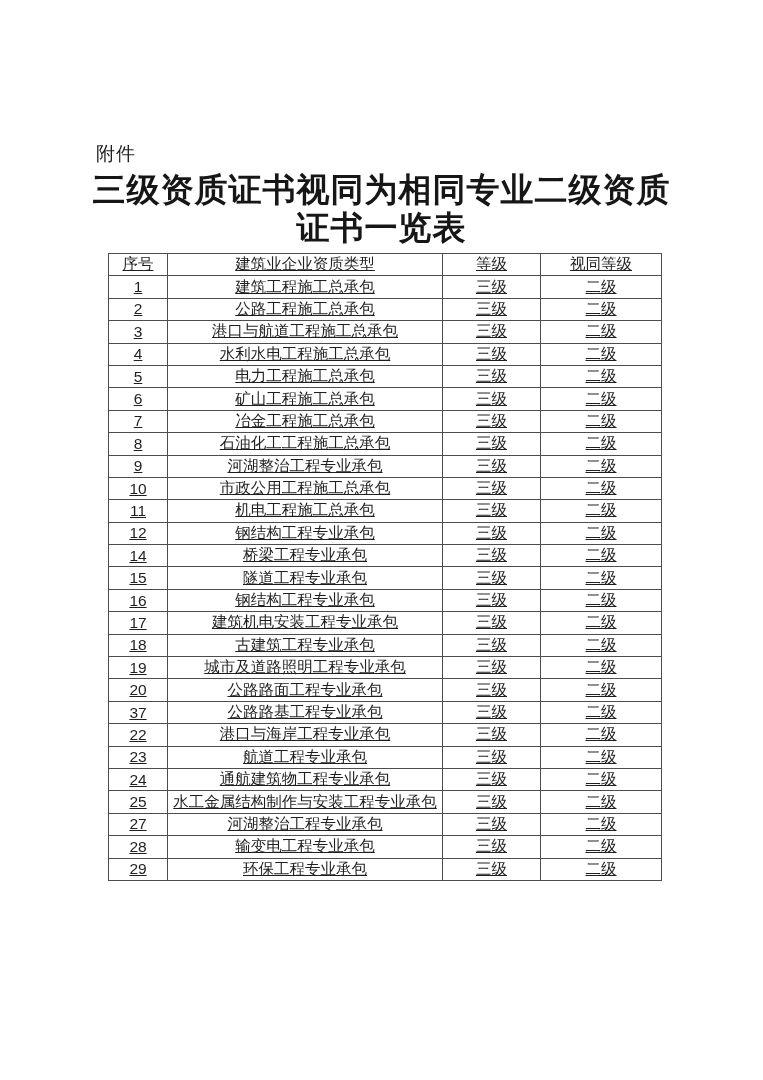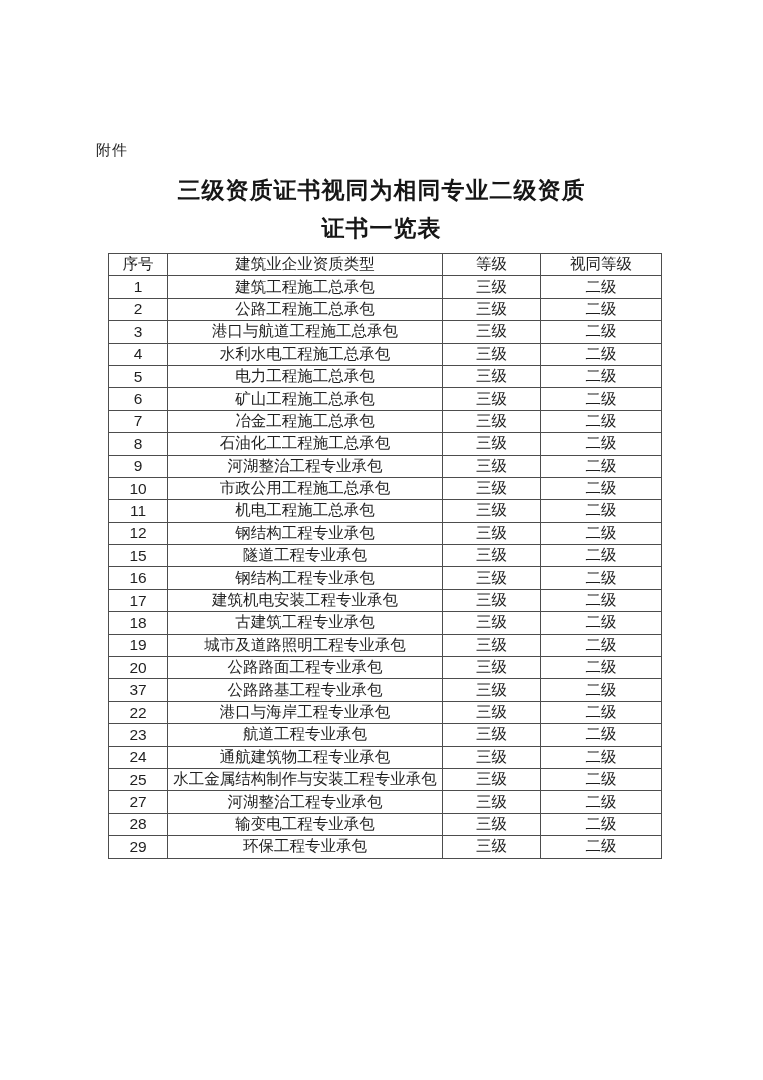--- a/index.html
+++ b/index.html
@@ -12,43 +12,44 @@
     height: 1080px;
     position: relative;
     font-family: "Liberation Sans", sans-serif;
     color: #1f1f1f;
     overflow: hidden;
   }
   .attachment-label {
     position: absolute;
     left: 96px;
     top: 141px;
-    font-size: 15px;
+    font-size: 19px;
     letter-spacing: 1px;
     color: #1f1f1f;
   }
   .doc-title {
     position: absolute;
     top: 171px;
     left: 0;
     width: 763px;
     text-align: center;
-    font-size: 23px;
+    font-size: 33px;
     font-weight: bold;
     line-height: 38px;
     color: #161616;
     letter-spacing: 1px;
   }
   table.qual-table {
     position: absolute;
     left: 108px;
     top: 253px;
     width: 553px;
     border-collapse: collapse;
     table-layout: fixed;
+    text-decoration: underline;
   }
   table.qual-table tr {
     height: 22.4px;
   }
   table.qual-table th,
   table.qual-table td {
     border: 1px solid #4d4d4d;
     padding: 0;
     text-align: center;
     vertical-align: middle;
@@ -155,20 +156,26 @@
         <td>三级</td>
         <td>二级</td>
       </tr>
       <tr>
         <td>12</td>
         <td>钢结构工程专业承包</td>
         <td>三级</td>
         <td>二级</td>
       </tr>
       <tr>
+        <td>14</td>
+        <td>桥梁工程专业承包</td>
+        <td>三级</td>
+        <td>二级</td>
+      </tr>
+      <tr>
         <td>15</td>
         <td>隧道工程专业承包</td>
         <td>三级</td>
         <td>二级</td>
       </tr>
       <tr>
         <td>16</td>
         <td>钢结构工程专业承包</td>
         <td>三级</td>
         <td>二级</td>

